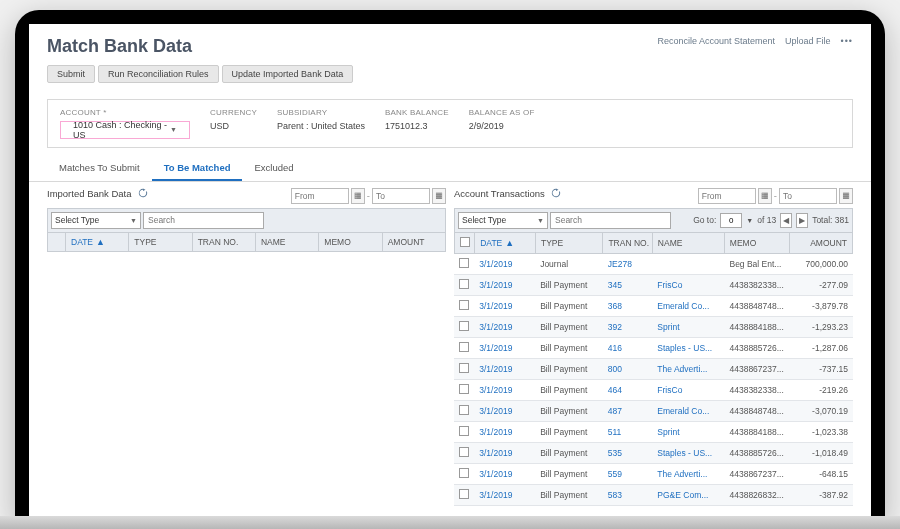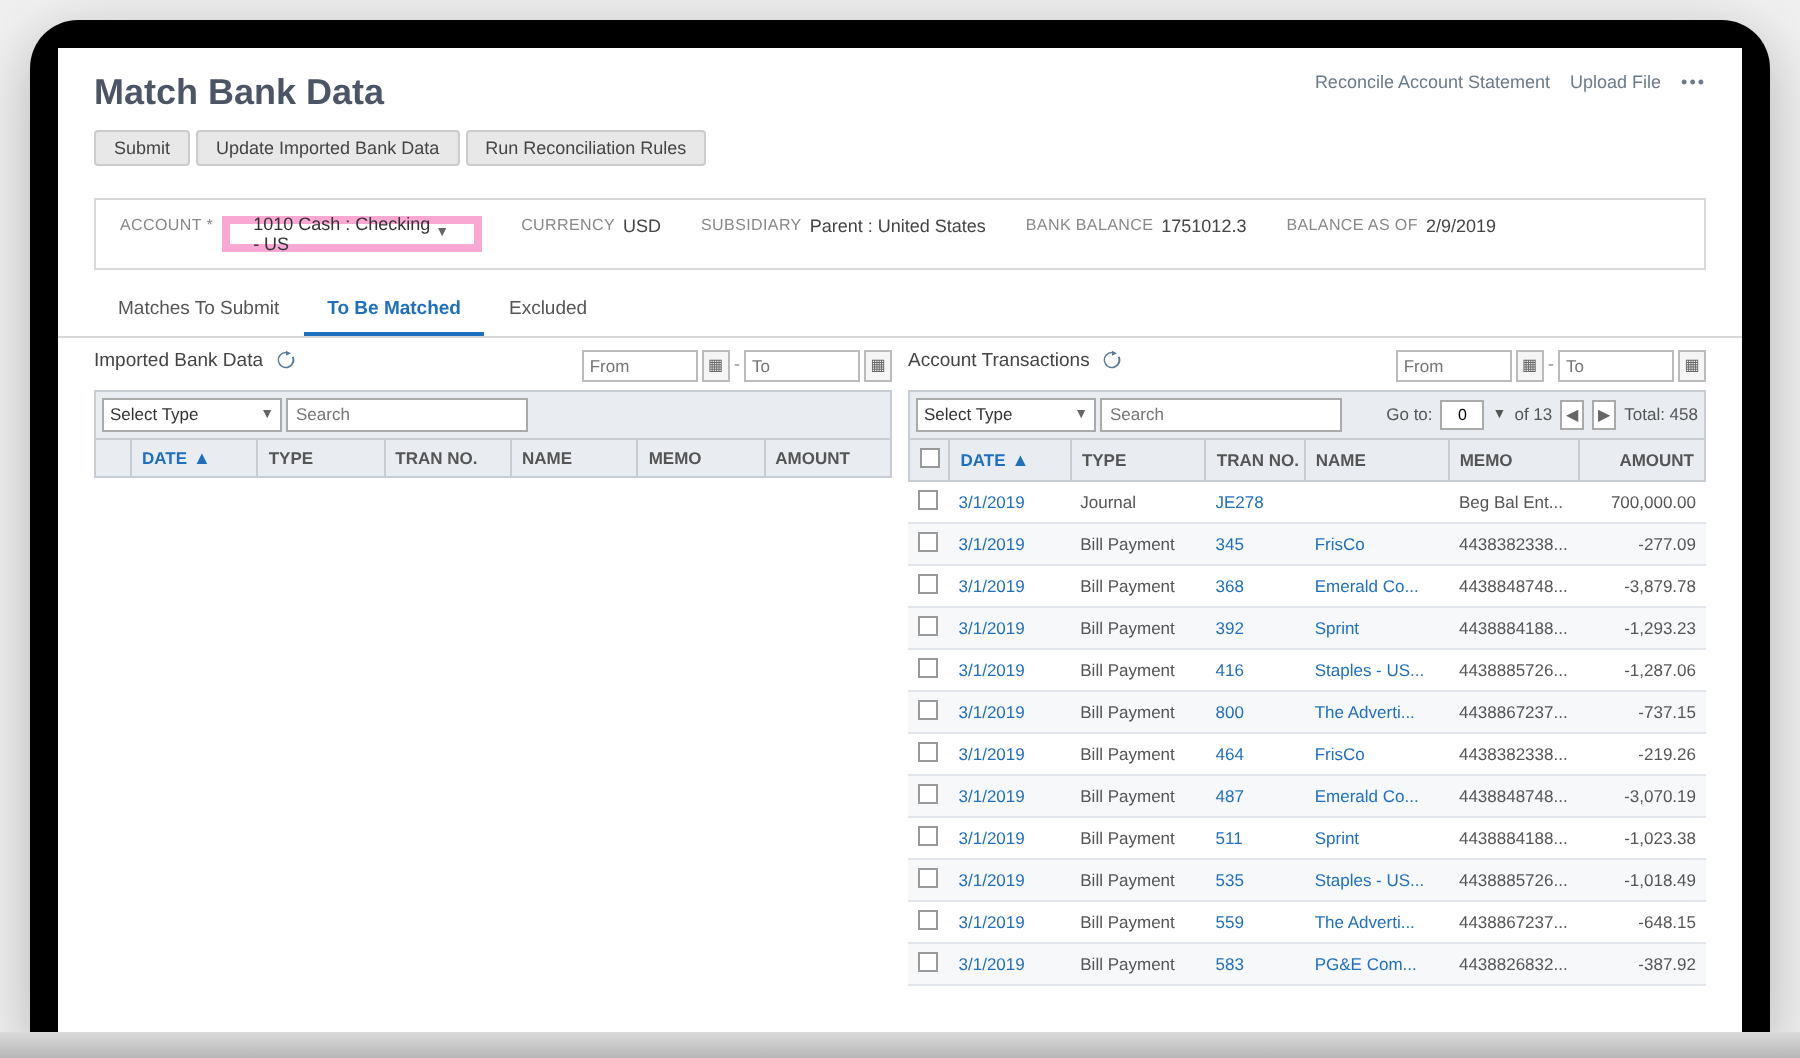--- a/index.html
+++ b/index.html
@@ -8,44 +8,44 @@
 .laptop::after{content:'';position:absolute;bottom:-10px;left:-40px;right:-40px;height:14px;background:linear-gradient(#dadada,#b4b4b4);border-radius:0 0 4px 4px}
 .screen{background:#fff;width:100%;height:496px;overflow:hidden;font-size:9.5px;color:#333}
 .header{display:flex;justify-content:space-between;align-items:flex-start;padding:12px 18px 8px}
 .page-title{font-size:18px;font-weight:600;color:#4b5565}
 .top-links{display:flex;gap:10px;color:#6a7a8a;font-size:9px;align-items:center}
 .top-links span{cursor:pointer}
 .dots{letter-spacing:1px}
 .btn-row{display:flex;gap:3px;padding:0 18px 16px}
 .btn{background:#e8e8e8;border:1px solid #ccc;padding:3px 9px;font-size:9px;color:#444;cursor:pointer;border-radius:2px}
 .criteria{margin:0 18px 8px;border:1px solid #d8d8d8;padding:8px 12px;display:flex;gap:20px}
-.crit-field{display:flex;gap:4px}
+.crit-field{display:flex;flex-direction:column;gap:4px}
 .crit-label{font-size:8px;color:#888;letter-spacing:.2px}
 .crit-label.req::after{content:' *';color:#888}
 .crit-val{font-size:9px;color:#444}
-.crit-select{border:4px solid #f9a8d4;padding:2px 12px;font-size:9px;height:18px;width:130px;background:#fff;display:flex;align-items:center;justify-content:flex-end}
+.crit-select{border:1px solid #f9a8d4;padding:2px 12px;font-size:9px;height:18px;width:130px;background:#fff;display:flex;align-items:center;justify-content:flex-end}
 .tabs{display:flex;gap:0;padding:0 18px;border-bottom:1px solid #d8d8d8}
 .tab{padding:6px 12px;font-size:9.5px;color:#555;cursor:pointer;border-bottom:2px solid transparent}
 .tab.active{color:#1f6fc0;border-bottom-color:#1f6fc0;font-weight:600}
 .panels{display:flex;padding:6px 18px 0;gap:8px}
 .panel{flex:1;min-width:0}
 .panel-hdr{display:flex;align-items:flex-start;gap:6px;font-size:9.5px;color:#444;margin-bottom:4px}
 .refresh-icon{width:10px;height:10px;display:inline-block}
 .date-range{margin-left:auto;display:flex;align-items:center;gap:2px}
 .date-input{border:1px solid #bbb;height:16px;width:58px;font-size:8.5px;padding:0 3px;background:#fff;color:#999}
 .cal-ic{width:14px;height:16px;border:1px solid #bbb;background:#f5f5f5;display:inline-flex;align-items:center;justify-content:center;font-size:8px;color:#666}
 .filter-row{display:flex;gap:2px;background:#e9edf2;border:1px solid #c8cdd3;padding:3px;margin-bottom:0}
 .sel{border:1px solid #aaa;height:17px;font-size:8.5px;padding:0 3px;background:#fff;display:flex;align-items:center;justify-content:space-between;width:90px}
 .sel .caret{font-size:7px;color:#666}
 .srch{border:1px solid #aaa;height:17px;font-size:8.5px;padding:0 4px;background:#fff;color:#999;flex:0 0 80px}
 .pager{margin-left:auto;display:flex;align-items:center;gap:4px;font-size:8.5px;color:#555}
 .goto-in{border:1px solid #aaa;width:22px;height:15px;font-size:8px;text-align:center;background:#fff}
 .nav-btn{border:1px solid #aaa;background:#fff;width:12px;height:15px;display:inline-flex;align-items:center;justify-content:center;font-size:8px;color:#666;cursor:pointer}
 table{width:100%;border-collapse:collapse;font-size:8.5px}
-thead th{background:#e9edf2;border:1px solid #c8cdd3;border-top:none;padding:4px 5px;text-align:left;font-weight:700;color:#555;white-space:nowrap}
+thead th{background:#e9edf2;border:1px solid #c8cdd3;border-top:none;padding:4px 5px;text-align:left;font-weight:400;color:#555;white-space:nowrap}
 th.sortcol{color:#1f6fc0}
 tbody td{border-bottom:1px solid #e2e5e9;padding:4px 5px;color:#555;white-space:nowrap;overflow:hidden;text-overflow:ellipsis}
 tbody tr:nth-child(even){background:#f6f8fa}
 .chk{width:10px;height:10px;border:1px solid #999;display:inline-block;background:#fff}
 .link{color:#1f6fc0}
 .amt{text-align:right}
 .sort-ic{color:#1f6fc0;font-size:9px;margin-left:3px}
 .panel.left table{table-layout:fixed}
 .panel.right tbody{display:block;max-height:278px;overflow-y:auto}
 .panel.right thead,.panel.right tbody tr{display:table;width:100%;table-layout:fixed}
@@ -67,22 +67,22 @@
   <div class="page-title">Match Bank Data</div>
   <div class="top-links">
     <span>Reconcile Account Statement</span>
     <span>Upload File</span>
     <span class="dots">•••</span>
   </div>
 </div>
 
 <div class="btn-row">
   <button class="btn">Submit</button>
+  <button class="btn">Run Reconciliation Rules</button>
   <button class="btn">Update Imported Bank Data</button>
-  <button class="btn">Run Reconciliation Rules</button>
 </div>
 
 <div class="criteria">
   <div class="crit-field">
     <span class="crit-label req">ACCOUNT</span>
     <div class="crit-select">
       <span>1010 Cash : Checking - US</span>
       <span style="font-size:7px;color:#666">▼</span>
     </div>
   </div>
@@ -173,21 +173,21 @@
               <span class="caret">▼</span>
     </div>
     <input class="srch" placeholder="Search" style="">
     <div class="pager">
       <span>Go to:</span>
       <input class="goto-in" value="0" style="">
       <span class="caret" style="font-size:7px">▼</span>
       <span>of 13</span>
       <span class="nav-btn">◀</span>
       <span class="nav-btn">▶</span>
-      <span>Total: 458</span>
+      <span>Total: 381</span>
     </div>
   </div>
   <table>
     <thead>
               <tr>
       <th><span class="chk"></span></th>
       <th class="sortcol"><span>DATE</span><span class="sort-ic">▲</span></th>
       <th>TYPE</th>
       <th>TRAN NO.</th>
       <th>NAME</th>

